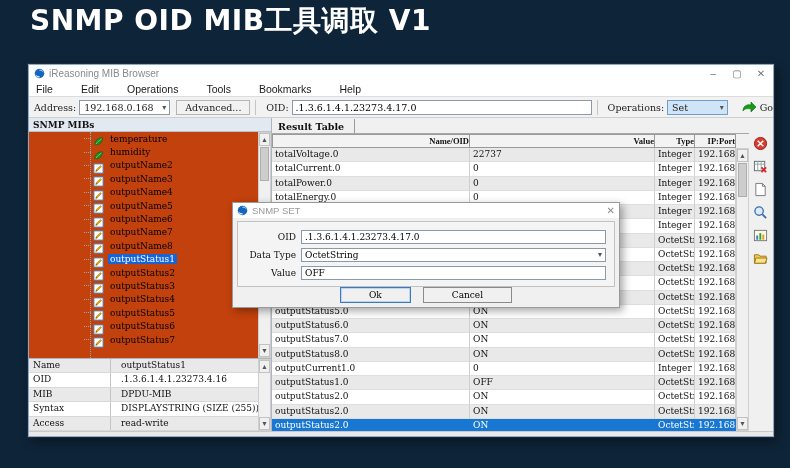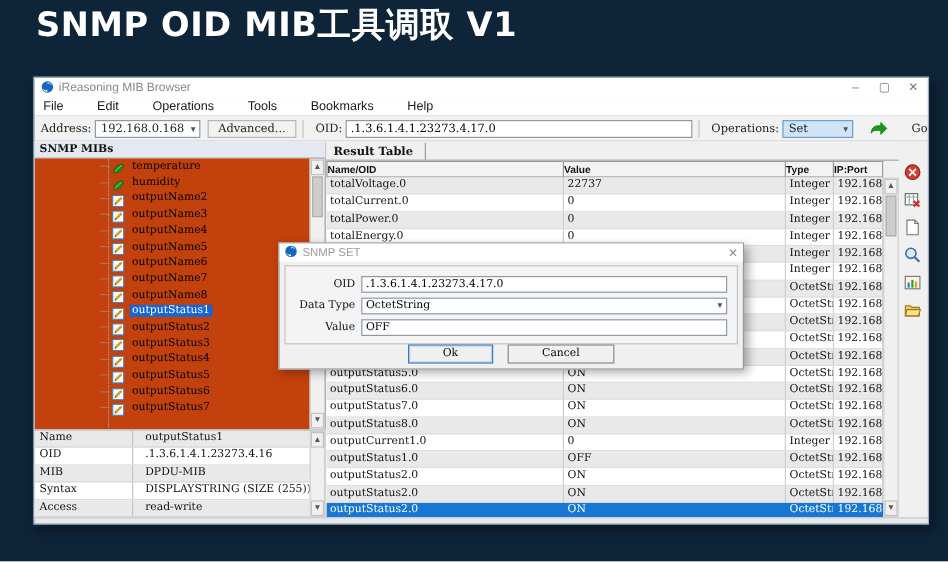--- a/index.html
+++ b/index.html
@@ -27,21 +27,21 @@
   .combo { height:15px; background:#fff; border:1px solid #8a9aa8; display:flex; align-items:center;
     font-family:"DejaVu Serif", serif; font-size:9.5px; padding-left:4px; margin-left:3px; }
   .combo .arr { margin-left:auto; font-size:8px; color:#555; padding:0 3px; }
   .combo.addr { width:112px; }
   .combo.ops  { width:74px; background:#cfe5f7; border-color:#6f9fc8; }
   .btn-flat { height:15px; border:1px solid #b5b5b5; background:#f2f2f2; font-family:"DejaVu Serif", serif;
     font-size:9.5px; padding:0 8px; margin-left:6px; display:flex; align-items:center; }
   .tb-sep { width:1px; height:15px; background:#c4c4c4; margin:0 5px; }
   .oid-input { width:372px; height:15px; border:1px solid #8a9aa8; font-family:"DejaVu Serif", serif;
     font-size:9.5px; padding:0 3px; margin-left:3px; }
-  .go { display:flex; align-items:center; gap:20px; margin-left:14px; font-family:"DejaVu Serif", serif; font-size:9.5px; }
+  .go { display:flex; align-items:center; gap:3px; margin-left:14px; font-family:"DejaVu Serif", serif; font-size:9.5px; }
 
   .content { position:absolute; top:53px; left:0; right:0; bottom:5px; background:#f0f0f0; }
   .statusbar { position:absolute; bottom:0; left:0; right:0; height:5px; background:#e9e9e9; border-top:1px solid #c9c9c9; }
 
   
   .left-panel { position:absolute; left:0; top:0; bottom:0; width:243px; border-right:1px solid #aeb6bd; background:#fff; }
   .mib-header { height:14px; background:#e3e9f0; border-bottom:1px solid #b9c2cc; font-size:9px;
     font-weight:700; font-family:"DejaVu Serif", serif; padding-left:4px; line-height:14px; color:#111; }
   .tree { position:absolute; top:14px; left:0; right:0; bottom:73px; background:#c2410c; overflow:hidden; }
   .tree-guide { position:absolute; left:61px; top:0; height:226px; border-left:1px dotted #9aa4ad; }
@@ -57,22 +57,22 @@
     font-size:9px; padding:1px 0 0 4px; color:#111; }
   .detail-value { flex:1; font-family:"DejaVu Serif", serif; font-size:9px; padding:1px 0 0 10px; color:#111;
     white-space:nowrap; overflow:hidden; }
 
   
   .right-panel { position:absolute; left:243px; top:0; bottom:0; width:477px; background:#f0f0f0; }
   .tab-row { height:16px; display:flex; align-items:flex-end; border-bottom:1px solid #a8a8a8; background:#f0f0f0; }
   .tab { font-family:"DejaVu Serif", serif; font-size:9.5px; font-weight:700; padding:2px 10px 1px 6px;
     border-right:1px solid #9a9a9a; color:#111; }
   .thead { height:14px; display:flex; }
-  .th { border:1px solid #9a9a9a; border-left:none; background:#f3f3f3; font-family:Liberation Sans, sans-serif;
-    font-size:8.5px; font-weight:700; text-align:left; line-height:13px; color:#111; }
+  .th { border:1px solid #9a9a9a; border-left:none; background:#f3f3f3; font-family:Liberation Serif, serif;
+    font-size:8.5px; font-weight:700; text-align:right; line-height:13px; color:#111; }
   .th:first-child { border-left:1px solid #9a9a9a; }
   .tbody { position:absolute; top:30px; left:0; bottom:0; width:464px; background:#fff; overflow:hidden; }
   .trow { height:14.25px; display:flex; }
   .trow:nth-child(odd) { background:#e9e9e9; }
   .trow.selected { background:#1877d2; }
   .trow.selected .td { color:#fff; border-color:#1877d2; }
   .td { border-right:1px solid #cfcfcf; border-bottom:1px solid #dedede; font-family:"DejaVu Serif", serif;
     font-size:9px; padding:1px 0 0 3px; color:#111; white-space:nowrap; overflow:hidden; }
   .c0 { width:198px; } .c1 { width:185px; } .c2 { width:40px; } .c3 { width:41px; }
 

